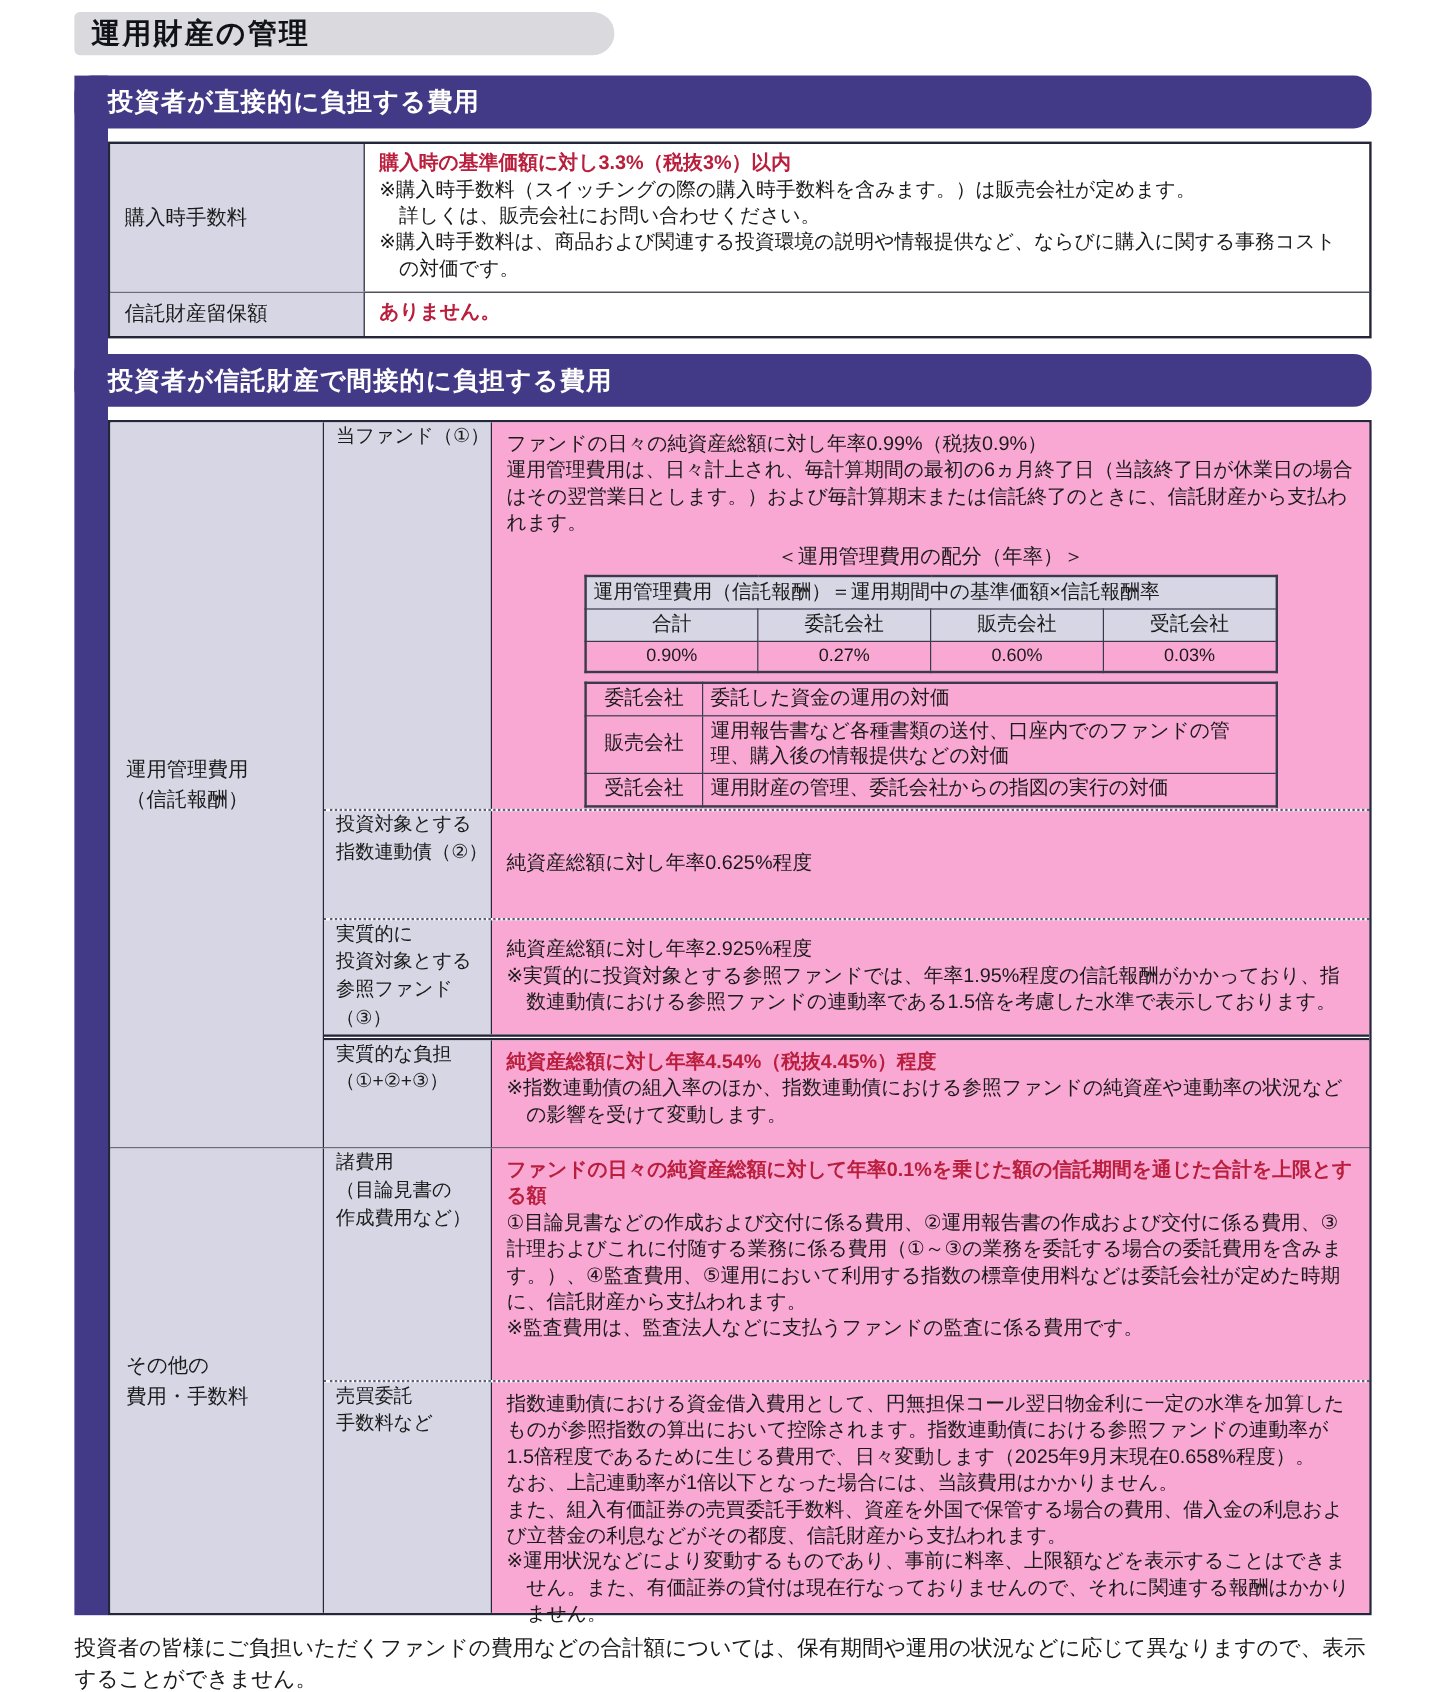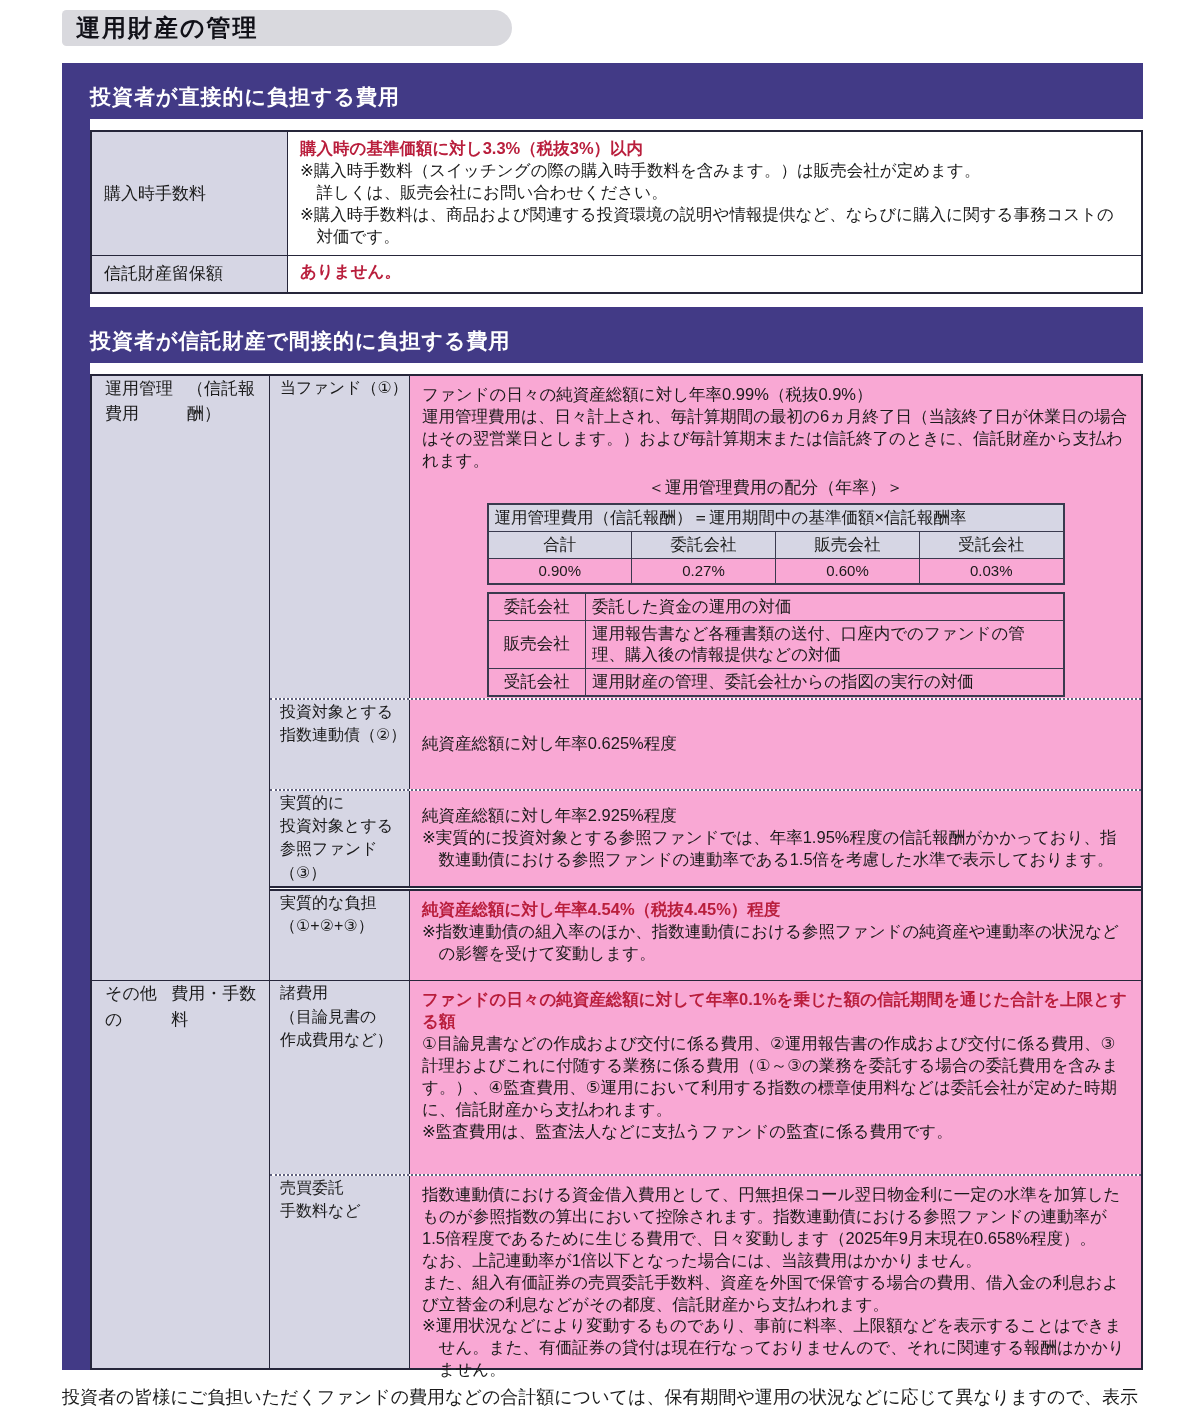--- a/index.html
+++ b/index.html
@@ -44,57 +44,59 @@
     width: 28px;
     background: #423a86;
   }
   .sections-wrapper > * { position: relative; }
   .sec-head {
     background: #423a86;
     color: #ffffff;
     font-size: 21px;
     font-weight: bold;
     letter-spacing: 1px;
-    padding: 20px 0 8px 28px;
+    padding: 8px 0 8px 28px;
+    border-radius: 15px;
   }
   .gap { height: 11px; }
   .gap.big { height: 13px; }
 
   
   .doc-table {
     margin-left: 28px;
     border: 2px solid #26263a;
     background: #ffffff;
   }
 
   
   .t1-row { display: flex; }
   .t1-row + .t1-row { border-top: 1.5px solid #26263a; font-family: Liberation Mono, monospace; }
   .t1-label {
-    width: 196px;
+    width: 212px;
     background: #d6d6e4;
     border-right: 1.5px solid #26263a;
     display: flex;
     align-items: center;
     padding-left: 12px;
     font-size: 17px;
     flex-shrink: 0;
   }
   .t1-content { flex: 1; padding: 6px 12px 7px 12px; font-size: 16.5px; line-height: 1.33; }
   .t1-row.r1 { min-height: 106px; }
   .t1-row.r2 { min-height: 37px; }
 
   
   .group { display: flex; }
   .group + .group { border-top: 1.5px solid #26263a; }
   .g-col1 {
     width: 178px;
     background: #d6d6e4;
     border-right: 1.5px solid #26263a;
     display: flex;
+    flex-direction: column;
     justify-content: center;
     padding-left: 13px;
     font-size: 17px;
     line-height: 1.5;
     flex-shrink: 0;
   }
   .g-right { flex: 1; display: flex; flex-direction: column; }
   .sub { display: flex; flex: 1; }
   .sub-label {
     width: 140px;

